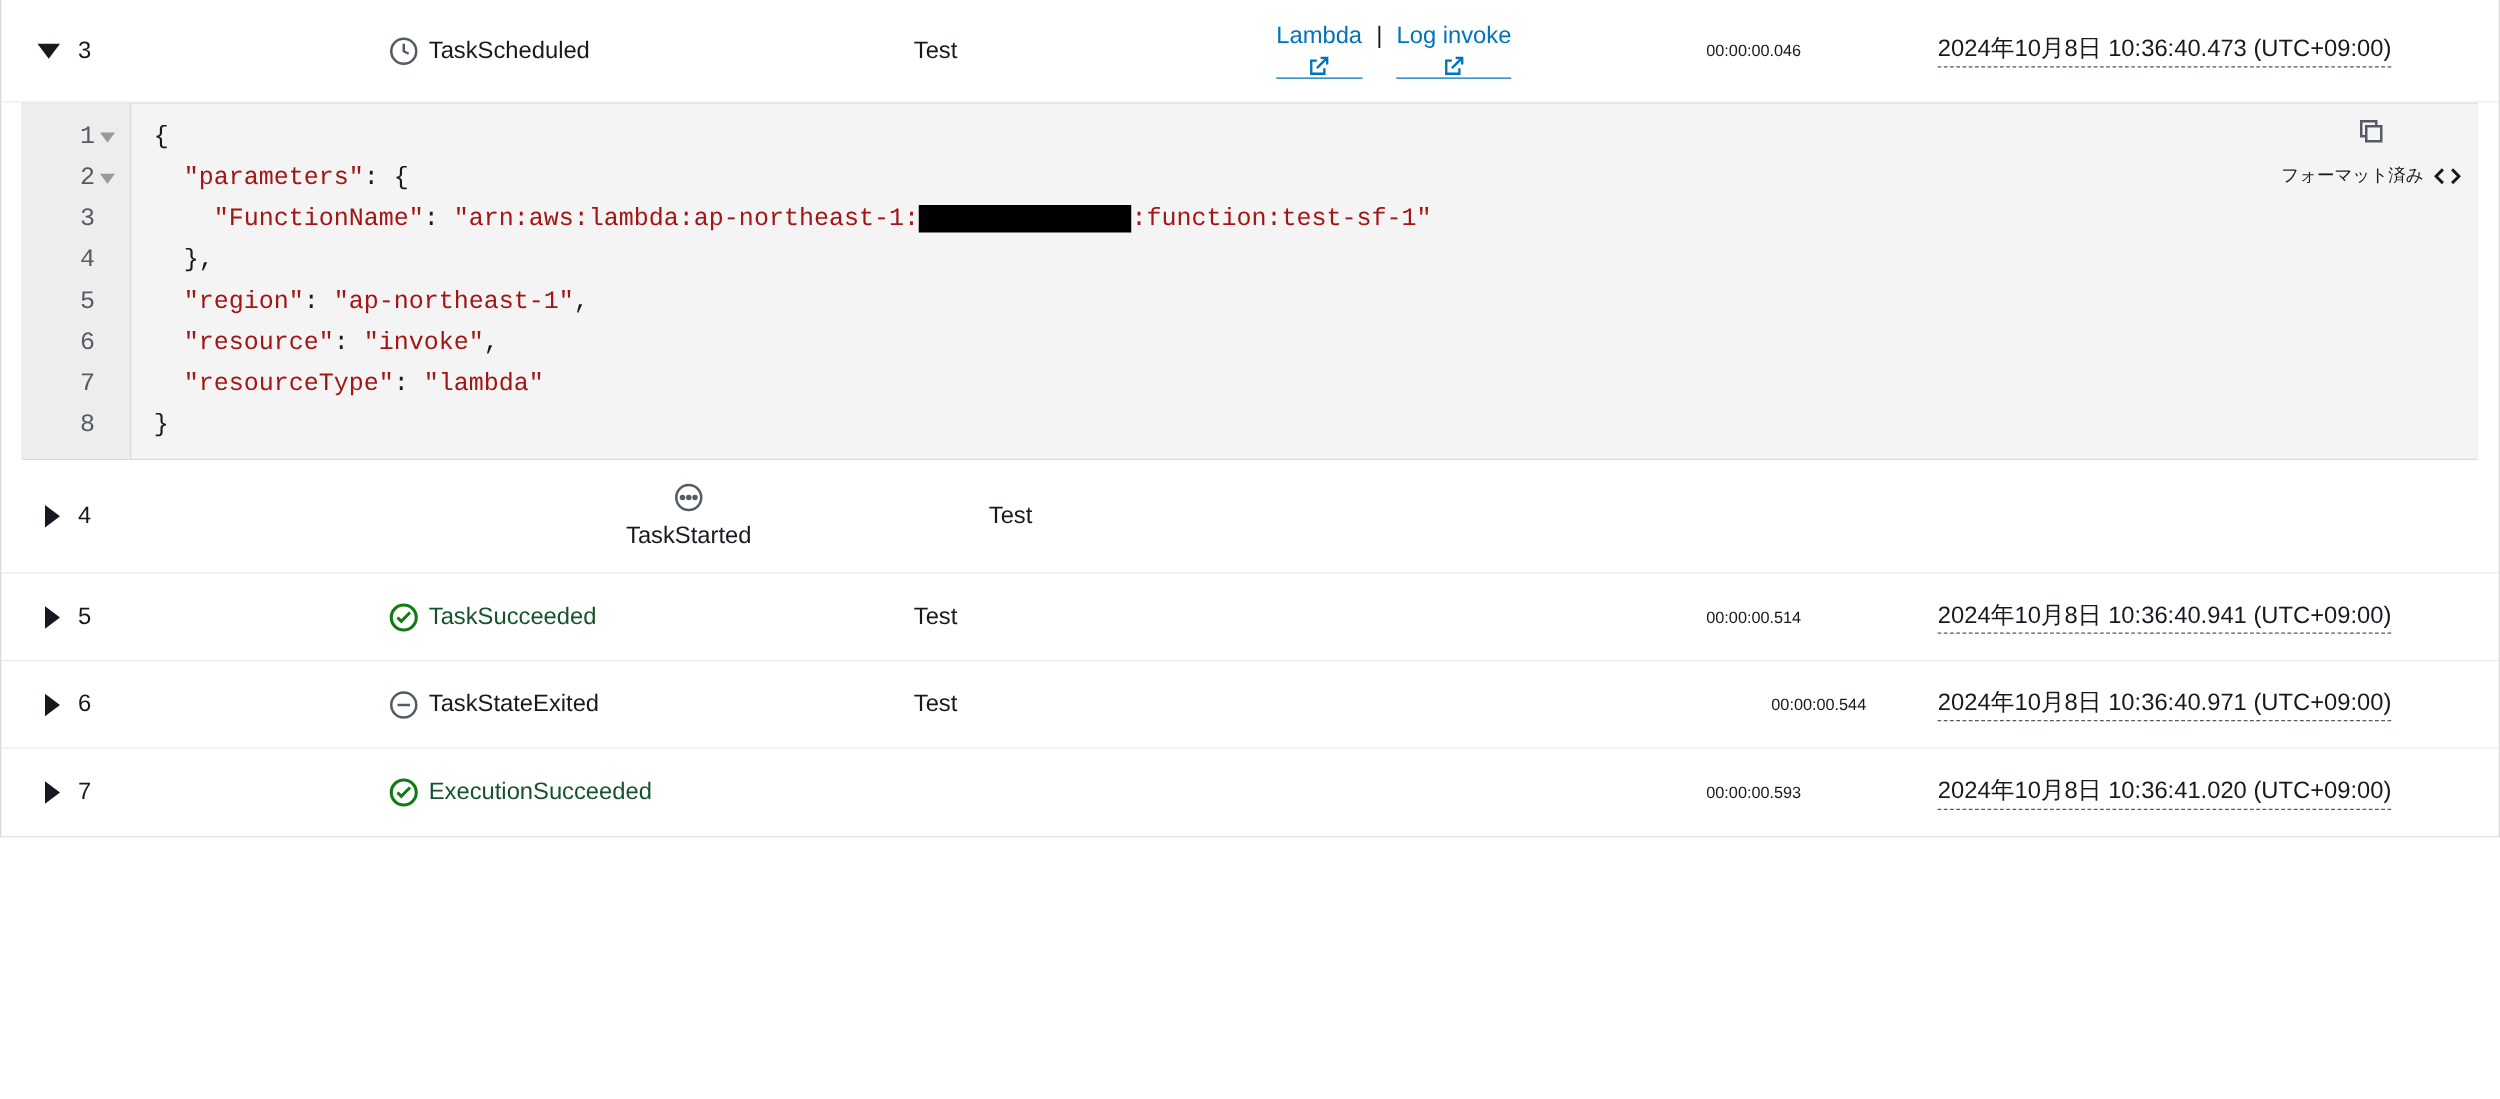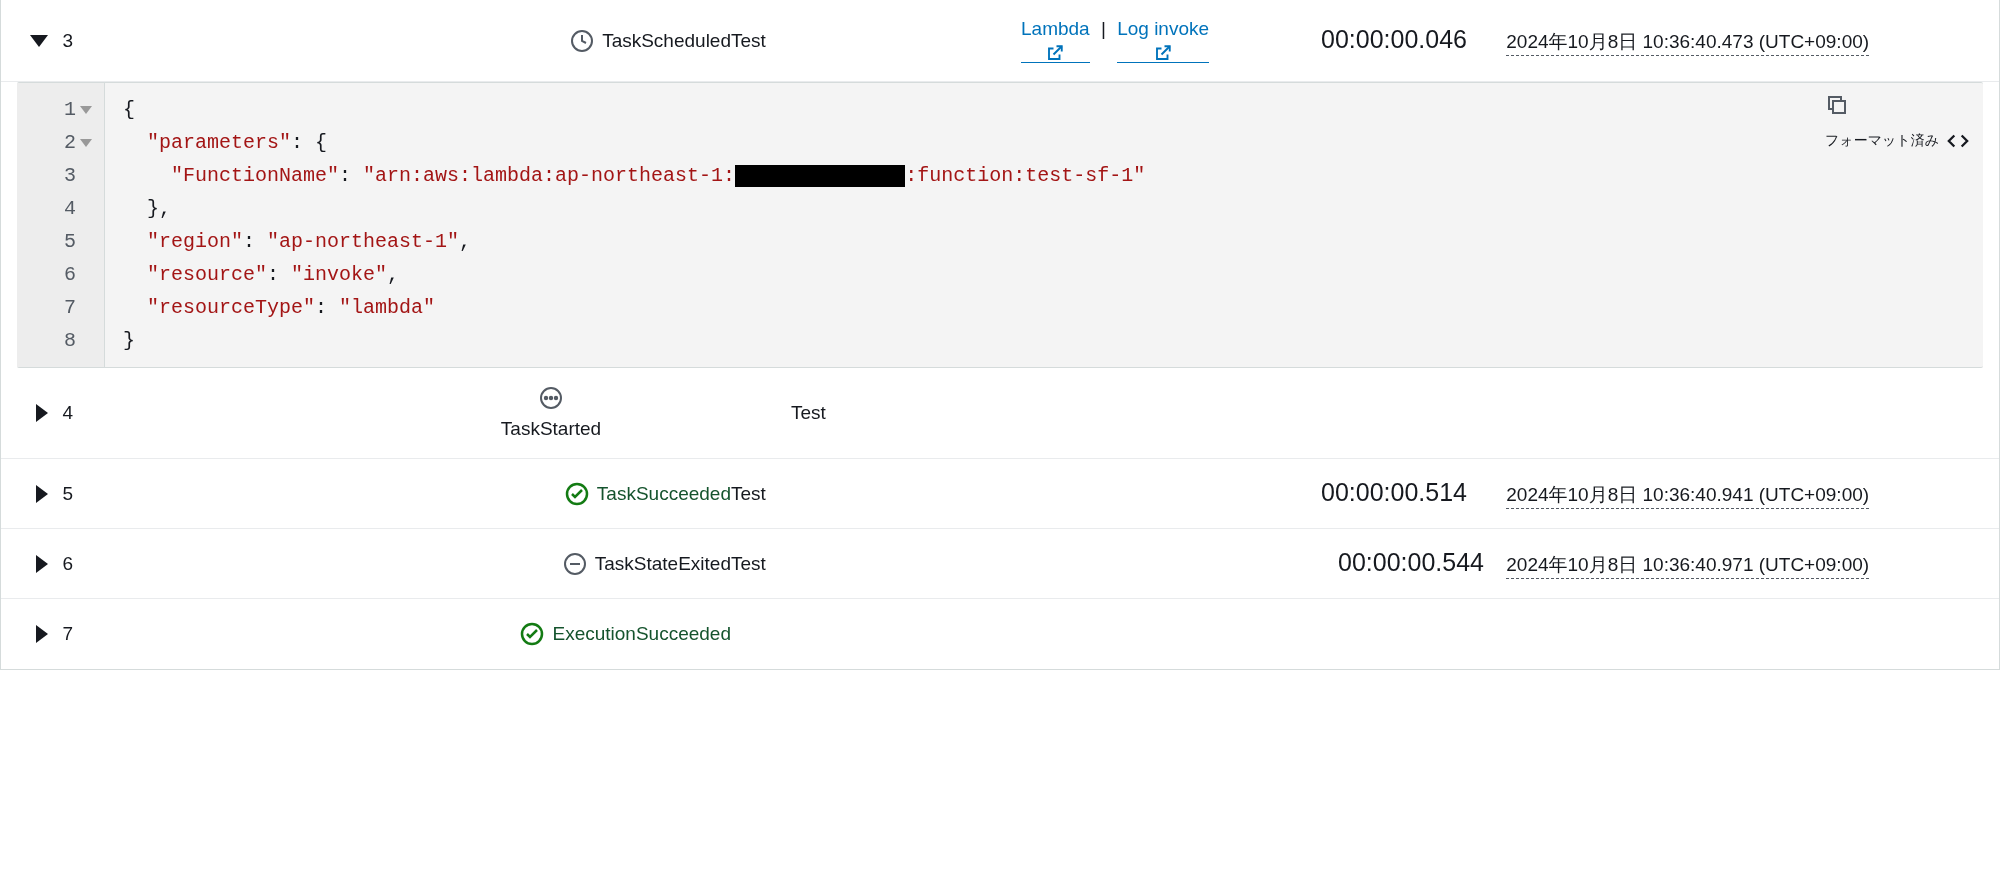--- a/index.html
+++ b/index.html
@@ -42,41 +42,40 @@
   }
   .triangle.down {
     border-width: 12px 9px 0 9px;
     border-color: #16191f transparent transparent transparent;
   }
   .idx { font-size: 19px; }
   .type-cell {
     display: flex;
     align-items: center;
     gap: 8px;
-    justify-content: flex-end;
   }
   .type-cell.offset { padding-left: 60px; flex-direction: column; }
   .type-cell svg { flex-shrink: 0; }
   .type-label { font-size: 19px; }
   .type-label.success { color: #14532d; font-weight: 400; }
   .step-cell { font-size: 19px; }
   .links-cell { font-size: 19px; }
   .link {
     color: #0073bb;
     text-decoration: none;
     border-bottom: 1px solid #0073bb;
     display: inline-flex;
     align-items: center;
     gap: 4px;
     cursor: pointer;
     flex-direction: column;
   }
   .link svg { stroke: #0073bb; }
   .sep { color: #16191f; margin: 0 6px; }
-  .duration-cell { font-size: 25px; }
+  .duration-cell { font-size: 13px; margin-left: 44px; }
   .timestamp-cell {
     font-size: 19px;
     border-bottom: 1px dashed #545b64;
     display: inline-block;
     padding-bottom: 1px;
     line-height: 1.35;
     margin-right: 20px;
   }
 
   .code-panel {
@@ -140,21 +139,21 @@
     width: 170px;
     height: 22px;
     vertical-align: middle;
   }
   .code-actions {
     position: absolute;
     top: 10px;
     right: 14px;
     display: flex;
     flex-direction: column;
-    align-items: flex-start;
+    align-items: center;
     gap: 10px;
   }
   .copy-btn { cursor: pointer; color: #545b64; }
   .format-row {
     display: flex;
     align-items: center;
     gap: 8px;
     font-size: 14px;
     color: #16191f;
   }
@@ -330,15 +329,17 @@
     <div></div>
     <div class="type-cell">
       <svg width="24" height="24" viewBox="0 0 24 24" fill="none" stroke="#137b13" stroke-width="2.5">
           <circle cx="12" cy="12" r="10"></circle>
           <path d="M7 12l3 3 7-7"></path>
         </svg>
       <span class="type-label success">ExecutionSucceeded</span>
     </div>
     <div class="step-cell"></div>
     <div class="links-cell"></div>
+    <div><span class="duration-cell" style="display:inline-block;width:180px;">00:00:00.593</span>
+    <span class="timestamp-cell">2024年10月8日 10:36:41.020 (UTC+09:00)</span></div>
   </div>
 
 </div>
 
 </body></html>

